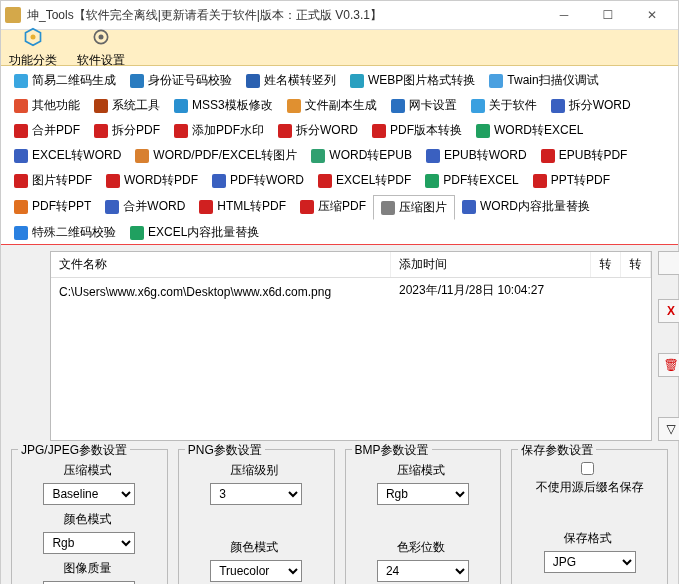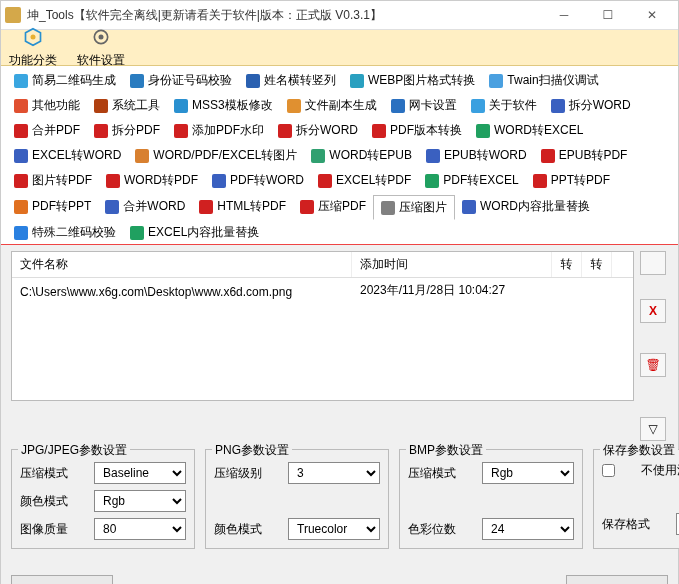--- a/index.html
+++ b/index.html
@@ -15,39 +15,39 @@
 .toolbar-item { display: flex; align-items: center; gap: 5px; cursor: pointer; flex-direction: column; }
 .hex { width: 20px; height: 20px; }
 
 .tabs { display: flex; flex-wrap: wrap; padding: 3px 6px 0 6px; background: #fff; border-bottom: 1px solid #ef4444; row-gap: 2px; }
 .tab { display: inline-flex; align-items: center; gap: 4px; padding: 3px 7px; cursor: pointer; white-space: nowrap; }
 .tab .ic { width: 14px; height: 14px; border-radius: 2px; display:inline-block; }
 .tab.active { background: #fff; border: 1px solid #bbb; border-bottom: 1px solid #fff; position: relative; top: 1px; }
 
 .content { flex: 1; padding: 6px 10px 10px 10px; display: flex; flex-direction: column; gap: 8px; background:#f0f0f0; }
 .file-area { display: flex; gap: 6px; }
-.file-table { flex: 1; background: #fff; border: 1px solid #bbb; height: 150px; }
+.file-table { flex: 1; background: #fff; border: 1px solid #bbb; height: 190px; margin-left: 39px; }
 .thead { display: flex; border-bottom: 1px solid #ddd; background: #fff; }
 .th { padding: 4px 8px; }
 .th.fname { width: 340px; border-right:1px solid #eee;}
 .th.ftime { width: 200px; border-right:1px solid #eee;}
 .th.ft { width: 30px; text-align:center; border-right:1px solid #eee;}
 .trow { display: flex; align-items: flex-end; }
 .td { padding: 4px 8px; }
 .td.fname { width: 340px; }
 .td.ftime { width: 200px; }
 .side-btns { width: 28px; display: flex; flex-direction: column; gap: 6px; }
 .side-btn { width: 26px; height: 24px; border: 1px solid #bbb; background: #f7f7f7; display: flex; align-items: center; justify-content: center; cursor: pointer; }
 .side-btn.red { color: #d40000; font-weight: bold; }
 .side-btn.trash { color: #d40000; }
 
 .params { display: flex; gap: 10px; }
 .fieldset { border: 1px solid #bbb; padding: 6px 8px 8px 8px; flex:1; position: relative; background:#f0f0f0;}
 .fieldset .legend { position: absolute; top: -8px; left: 6px; background: #f0f0f0; padding: 0 3px; }
-.row { display: flex; align-items: center; gap: 22px; margin-top: 6px; }
+.row { display: flex; align-items: center; gap: 4px; margin-top: 6px; flex-direction: column; }
 .row label { width: 52px; }
 select { height: 22px; border: 1px solid #888; background: #fff; padding: 0 4px; width: 92px; }
 input[type=checkbox] { margin-right: 4px; }
 
 .bottom { display: flex; align-items: center; gap: 14px; margin-top: 18px; }
 .btn { padding: 8px 26px; border: 1px solid #aaa; background: #e9e9e9; cursor: pointer; }
 .status { color: #1a9c1a; }
 .spacer { flex: 1; }
 </style>
 </head>

